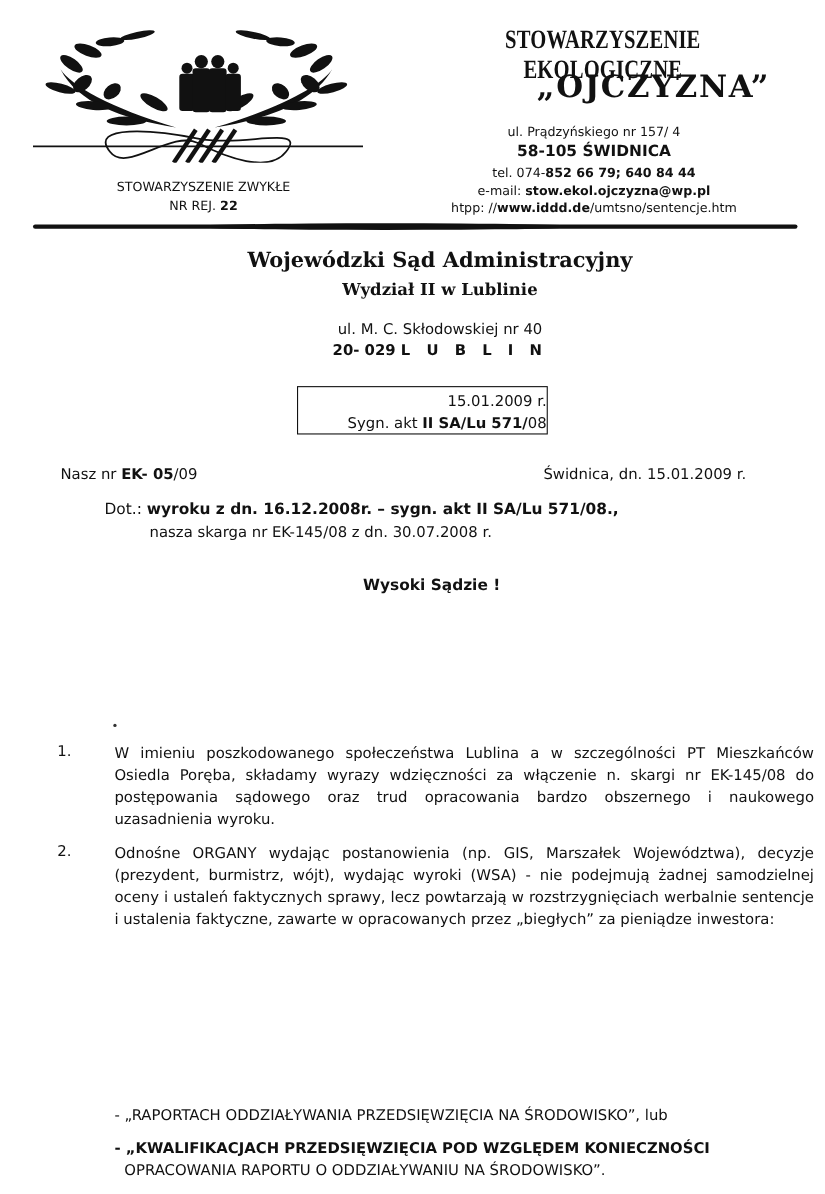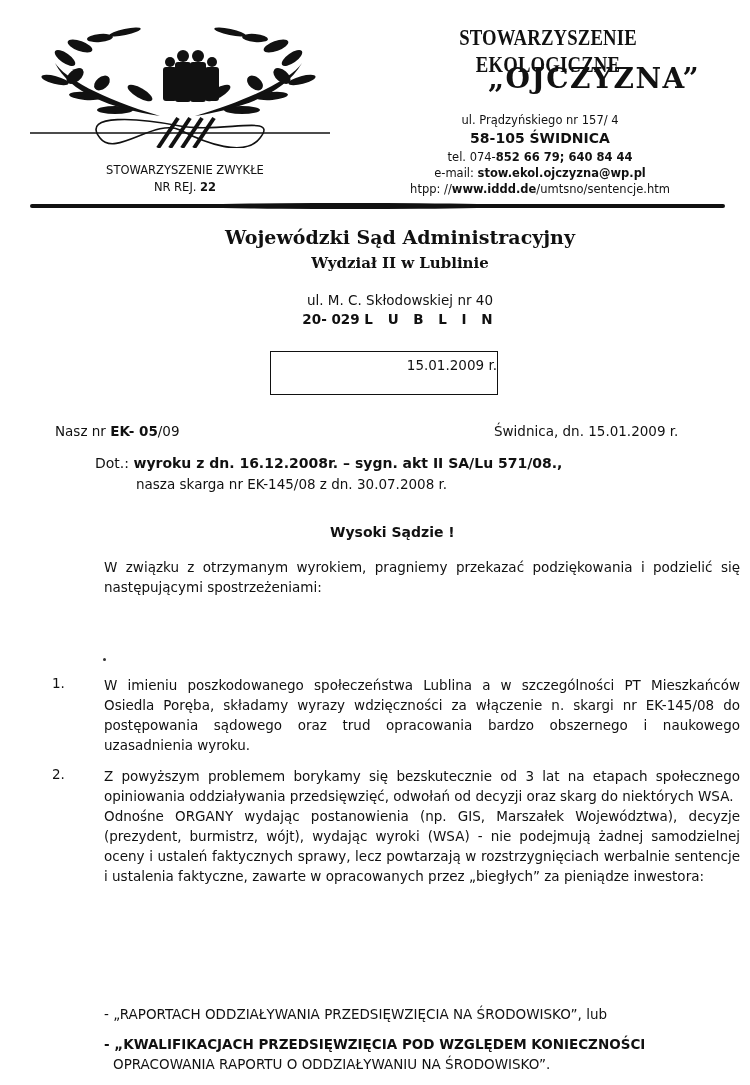--- a/index.html
+++ b/index.html
@@ -120,45 +120,46 @@
 
 <div class="abs court1">Wojewódzki Sąd Administracyjny</div>
 <div class="abs court2">Wydział II w Lublinie</div>
 <div class="abs raddr" style="top:292px;">ul. M. C. Skłodowskiej nr 40</div>
 <div class="abs raddr b" style="top:311px;">
   <span>20- 029</span>
   <span class="lublin">L U B L I N</span>
 </div>
 <div id="refbox" class="abs">
   <div>15.01.2009 r.</div>
+  <div>
+    <span>Sygn. akt </span><span class="b">II SA/Lu 571/</span><span>08</span>
+  </div>
 </div>
 
 <div class="abs line" style="left:55px; top:423px;">
   <span>Nasz nr </span><span class="b">EK- 05</span><span>/09</span>
 </div>
 <div class="abs line" style="left:494px; top:423px;">Świdnica, dn. 15.01.2009 r.</div>
 
 <div class="abs line" style="left:55px; top:455px; font-size:14px;margin-left:40px;">
   <span>Dot.: </span><span class="b">wyroku z dn. 16.12.2008r. – sygn. akt II SA/Lu 571/08.,</span>
 </div>
 <div class="abs line" style="left:136px; top:476px;">nasza skarga nr EK-145/08 z dn. 30.07.2008 r.</div>
 
 <div class="abs line b" style="left:330px; top:524px; font-size:14px;">Wysoki Sądzie !</div>
 
 <div class="abs txt" style="top:557px;">
-  <p>W związku z otrzymanym wyrokiem, pragniemy przekazać podziękowania i podzielić się następującymi spostrzeżeniami:</p>
 </div>
 <div class="abs speck" style="left:103px; top:658px;"></div>
 
 <div class="abs num" style="top:675px;">1.</div>
 <div class="abs txt" style="top:675px;">
   <p>W imieniu poszkodowanego społeczeństwa Lublina a w szczególności PT Mieszkańców Osiedla Poręba, składamy wyrazy wdzięczności za włączenie n. skargi nr EK-145/08 do postępowania sądowego oraz trud opracowania bardzo obszernego i naukowego uzasadnienia wyroku.</p>
 </div>
 
 <div class="abs num" style="top:766px;">2.</div>
 <div class="abs txt" style="top:766px;">
-  <p>Z powyższym problemem borykamy się bezskutecznie od 3 lat na etapach społecznego opiniowania oddziaływania przedsięwzięć, odwołań od decyzji oraz skarg do niektórych WSA.</p>
   <p>Odnośne ORGANY wydając postanowienia (np. GIS, Marszałek Województwa), decyzje (prezydent, burmistrz, wójt), wydając wyroki (WSA) - nie podejmują żadnej samodzielnej oceny i ustaleń faktycznych sprawy, lecz powtarzają w rozstrzygnięciach werbalnie sentencje i ustalenia faktyczne, zawarte w opracowanych przez „biegłych” za pieniądze inwestora:</p>
 </div>
 
 <div class="abs dash" style="top:1004px;">- „RAPORTACH ODDZIAŁYWANIA PRZEDSIĘWZIĘCIA NA ŚRODOWISKO”, lub</div>
 <div class="abs dash" style="top:1034px;font-weight:bold;">- „KWALIFIKACJACH PRZEDSIĘWZIĘCIA POD WZGLĘDEM KONIECZNOŚCI</div>
 <div class="abs dash" style="top:1054px; left:113px;">OPRACOWANIA RAPORTU O ODDZIAŁYWANIU NA ŚRODOWISKO”.</div>
 
 </body></html>

